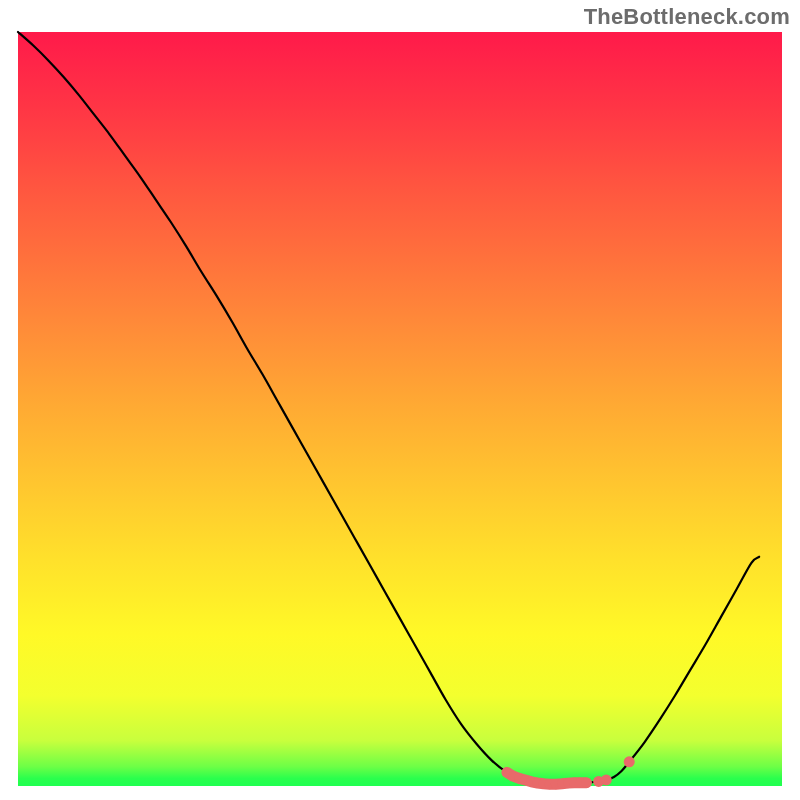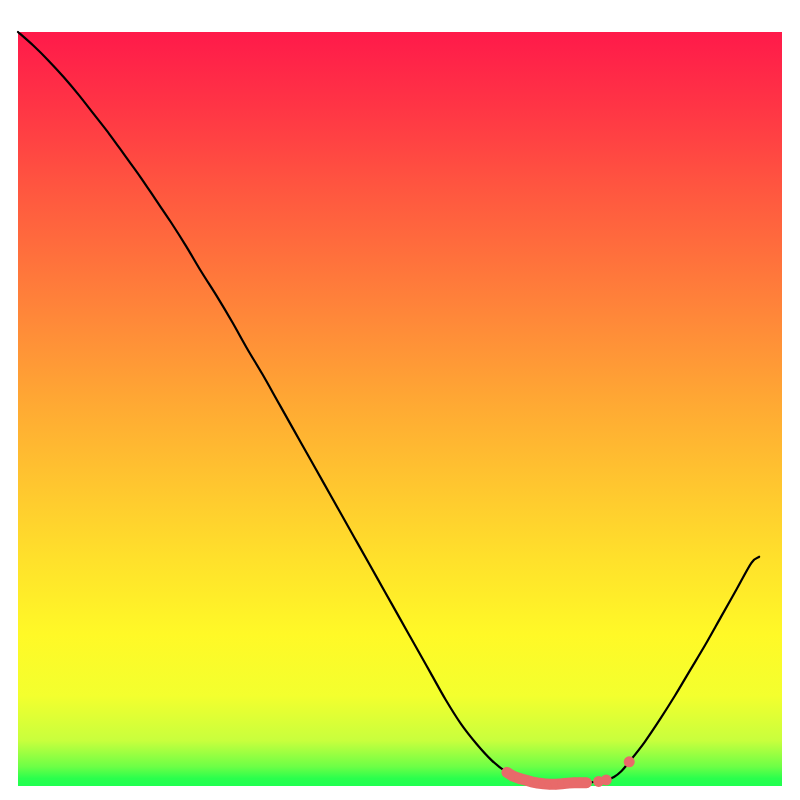--- a/index.html
+++ b/index.html
@@ -24,20 +24,21 @@
     font-size: 22px;
     font-weight: 700;
     color: #6c6c6c;
     letter-spacing: 0.2px;
   }
 </style>
 </head>
 <body>
 
 <div class="wrap">
+  <div class="watermark">TheBottleneck.com</div>
   <svg id="chart-svg" width="800" height="800" viewBox="0 0 800 800">
     <defs>
       <linearGradient id="bg-grad" x1="0" y1="0" x2="0" y2="1">
           <stop offset="0.00%" stop-color="#ff1a4a"></stop>
           <stop offset="10.00%" stop-color="#ff3545"></stop>
           <stop offset="20.00%" stop-color="#ff5440"></stop>
           <stop offset="30.00%" stop-color="#ff713c"></stop>
           <stop offset="40.00%" stop-color="#ff8e38"></stop>
           <stop offset="50.00%" stop-color="#ffab33"></stop>
           <stop offset="60.00%" stop-color="#ffc62f"></stop>

